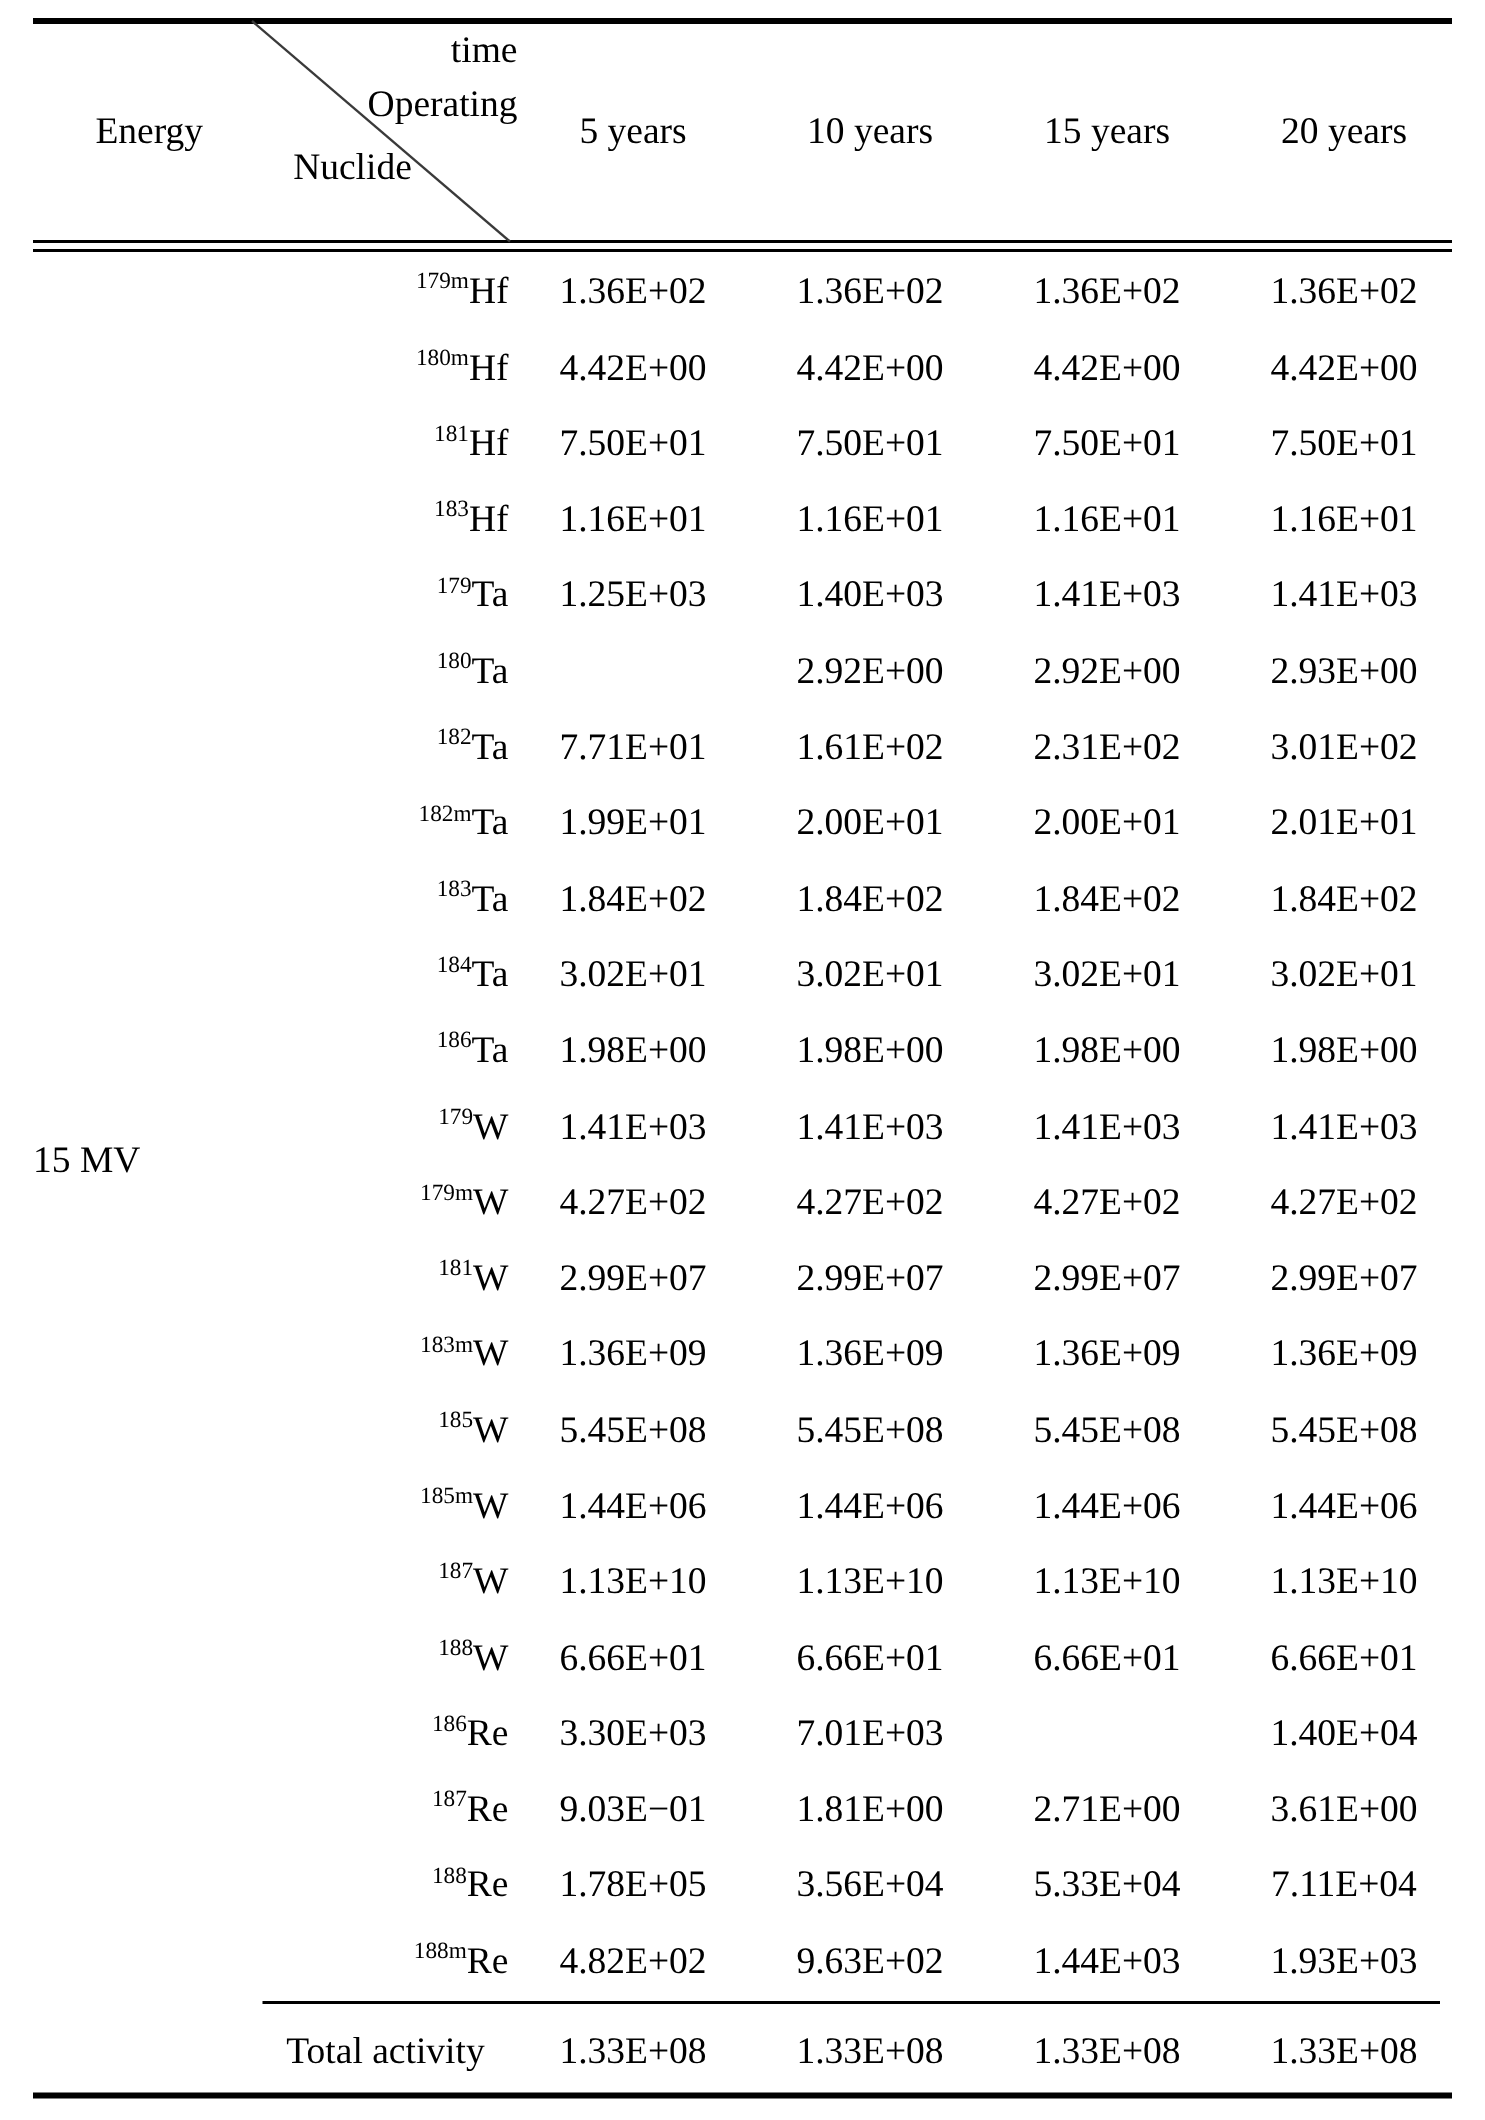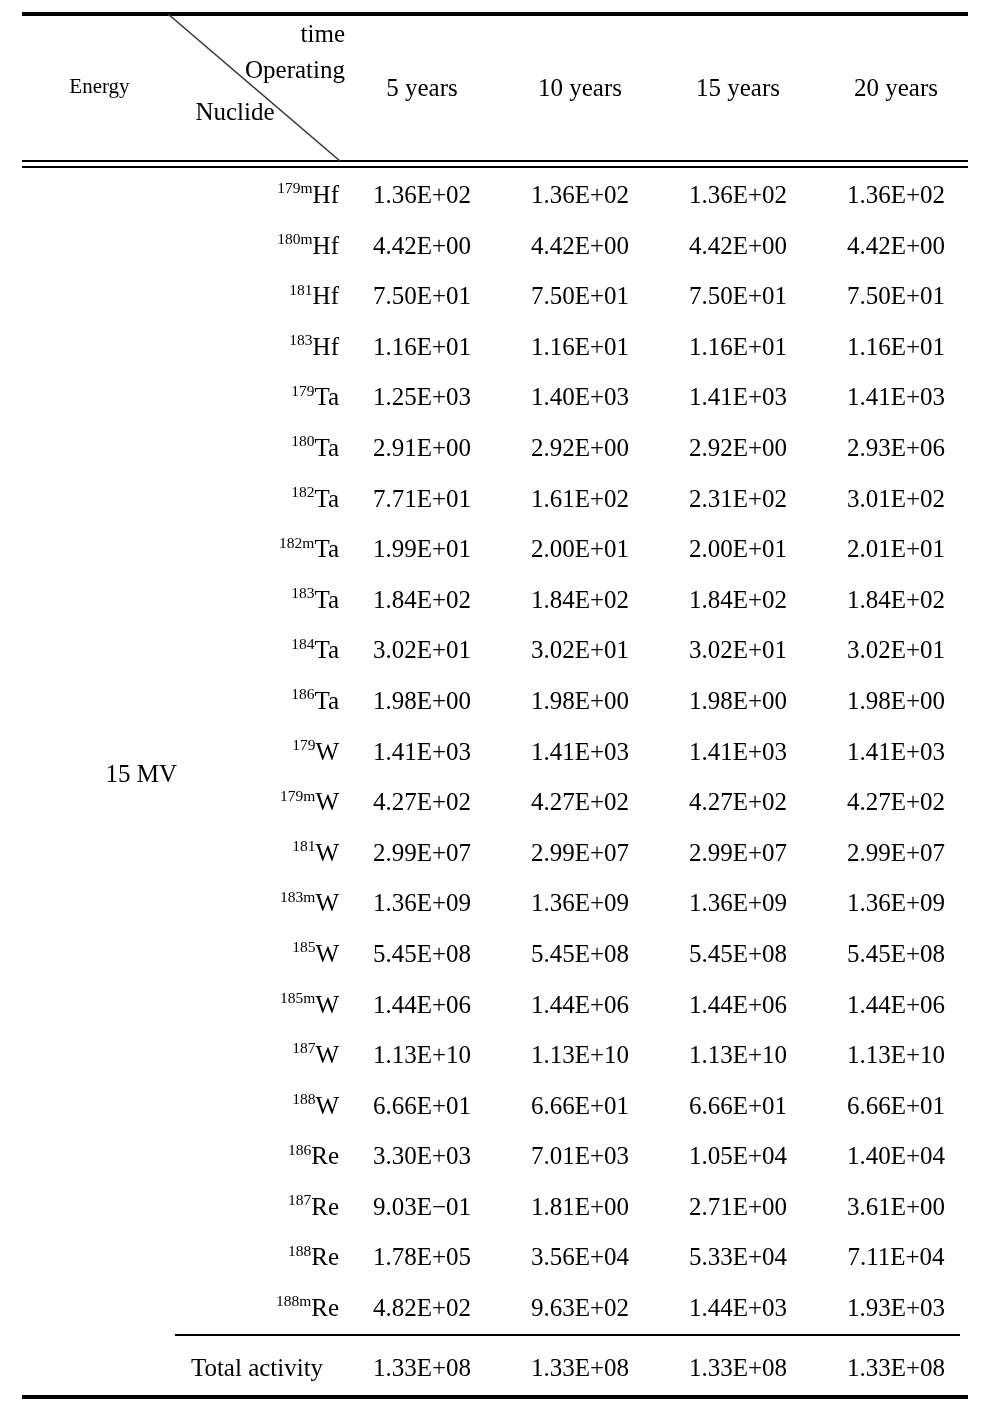--- a/index.html
+++ b/index.html
@@ -50,21 +50,21 @@
     top: 0;
     width: 990px;
     height: 160px;
   }
   .hdr-energy {
     position: absolute;
     left: 22px;
     top: 74px;
     width: 155px;
     text-align: center;
-    font-size: 21px;
+    font-size: 25px;
   }
   .hdr-operating {
     position: absolute;
     left: 185px;
     top: 16px;
     width: 160px;
     text-align: right;
     font-size: 25px;
     line-height: 1.42;
   }
@@ -132,21 +132,21 @@
   .v1 { left: 501px; }
   .v2 { left: 659px; }
   .v3 { left: 817px; }
 
   
   .energy-label {
     position: absolute;
     left: 22px;
     top: 760px;
     width: 155px;
-    text-align: right;
+    text-align: left;
     font-size: 25px;
   }
 
   
   .total-row {
     position: absolute;
     left: 0;
     top: 1344px;
     width: 990px;
     height: 48px;
@@ -232,24 +232,23 @@
       </div>
       <div class="row">
         <div class="cell-nuclide"><sup>179</sup><span>Ta</span></div>
         <div class="cell-val v0">1.25E+03</div>
         <div class="cell-val v1">1.40E+03</div>
         <div class="cell-val v2">1.41E+03</div>
         <div class="cell-val v3">1.41E+03</div>
       </div>
       <div class="row">
         <div class="cell-nuclide"><sup>180</sup><span>Ta</span></div>
-        <div class="cell-val v0">2.91E+00</div>
         <div class="cell-val v1">2.92E+00</div>
         <div class="cell-val v2">2.92E+00</div>
-        <div class="cell-val v3">2.93E+06</div>
+        <div class="cell-val v3">2.93E+00</div>
       </div>
       <div class="row">
         <div class="cell-nuclide"><sup>182</sup><span>Ta</span></div>
         <div class="cell-val v0">7.71E+01</div>
         <div class="cell-val v1">1.61E+02</div>
         <div class="cell-val v2">2.31E+02</div>
         <div class="cell-val v3">3.01E+02</div>
       </div>
       <div class="row">
         <div class="cell-nuclide"><sup>182m</sup><span>Ta</span></div>
@@ -332,21 +331,20 @@
         <div class="cell-nuclide"><sup>188</sup><span>W</span></div>
         <div class="cell-val v0">6.66E+01</div>
         <div class="cell-val v1">6.66E+01</div>
         <div class="cell-val v2">6.66E+01</div>
         <div class="cell-val v3">6.66E+01</div>
       </div>
       <div class="row">
         <div class="cell-nuclide"><sup>186</sup><span>Re</span></div>
         <div class="cell-val v0">3.30E+03</div>
         <div class="cell-val v1">7.01E+03</div>
-        <div class="cell-val v2">1.05E+04</div>
         <div class="cell-val v3">1.40E+04</div>
       </div>
       <div class="row">
         <div class="cell-nuclide"><sup>187</sup><span>Re</span></div>
         <div class="cell-val v0">9.03E−01</div>
         <div class="cell-val v1">1.81E+00</div>
         <div class="cell-val v2">2.71E+00</div>
         <div class="cell-val v3">3.61E+00</div>
       </div>
       <div class="row">

